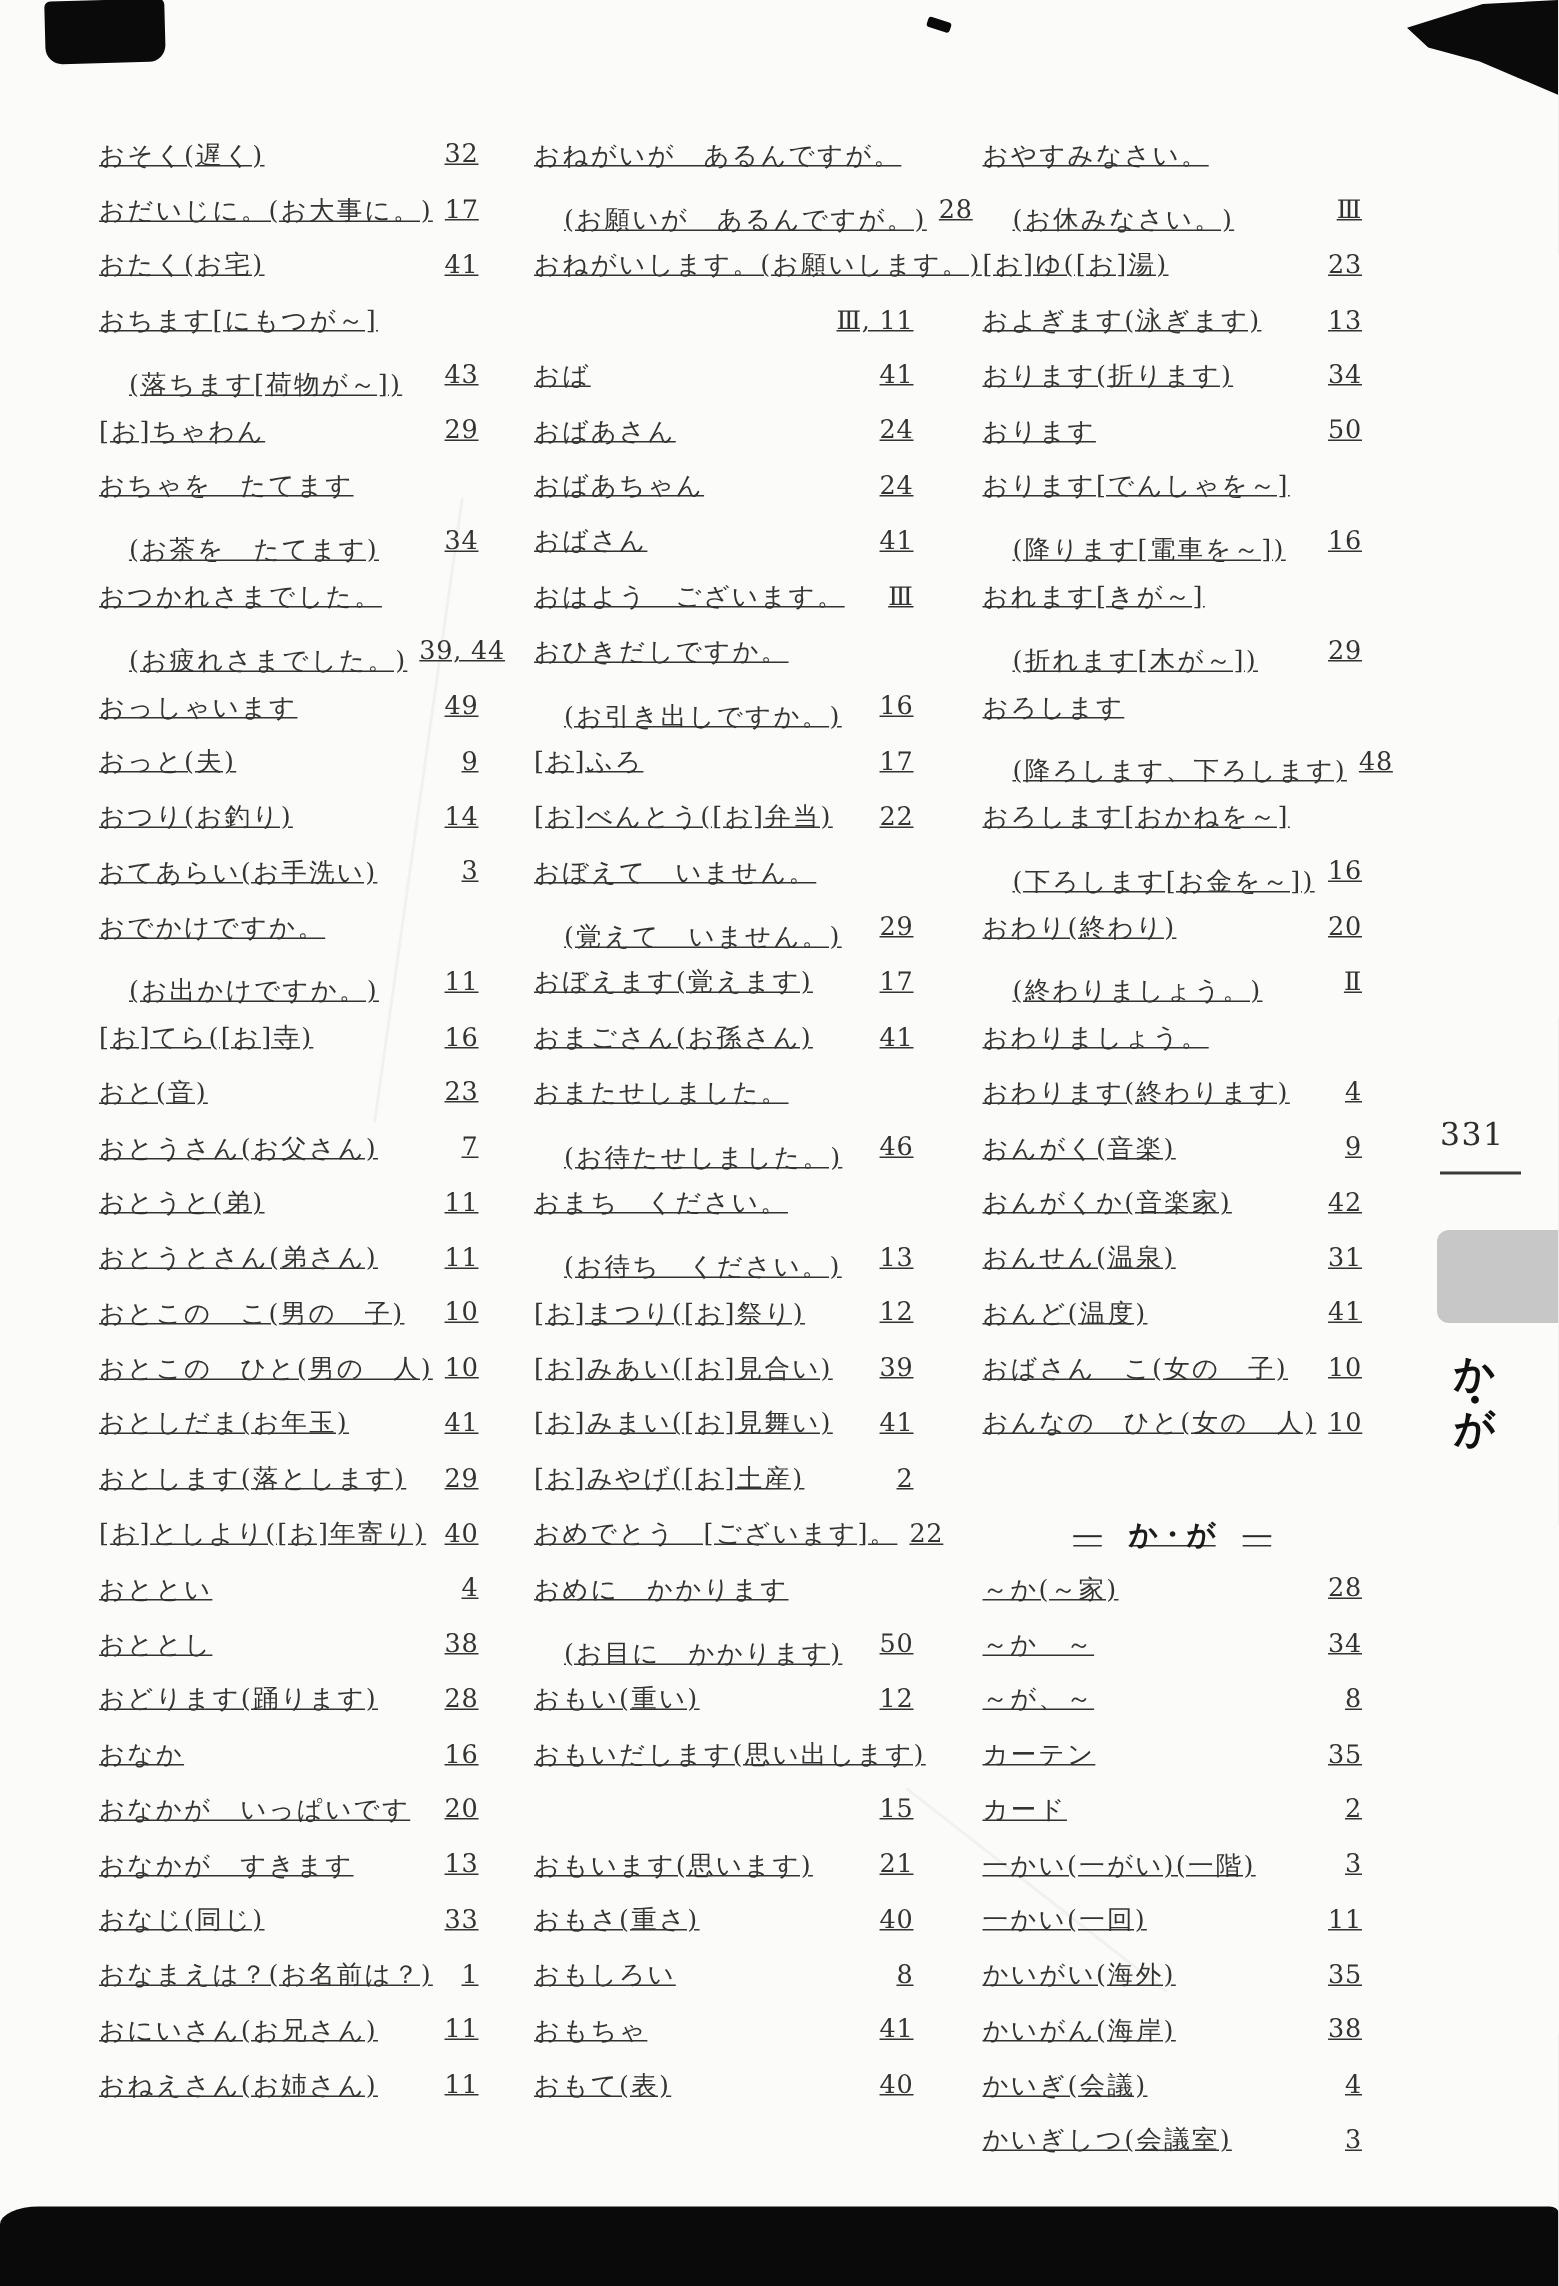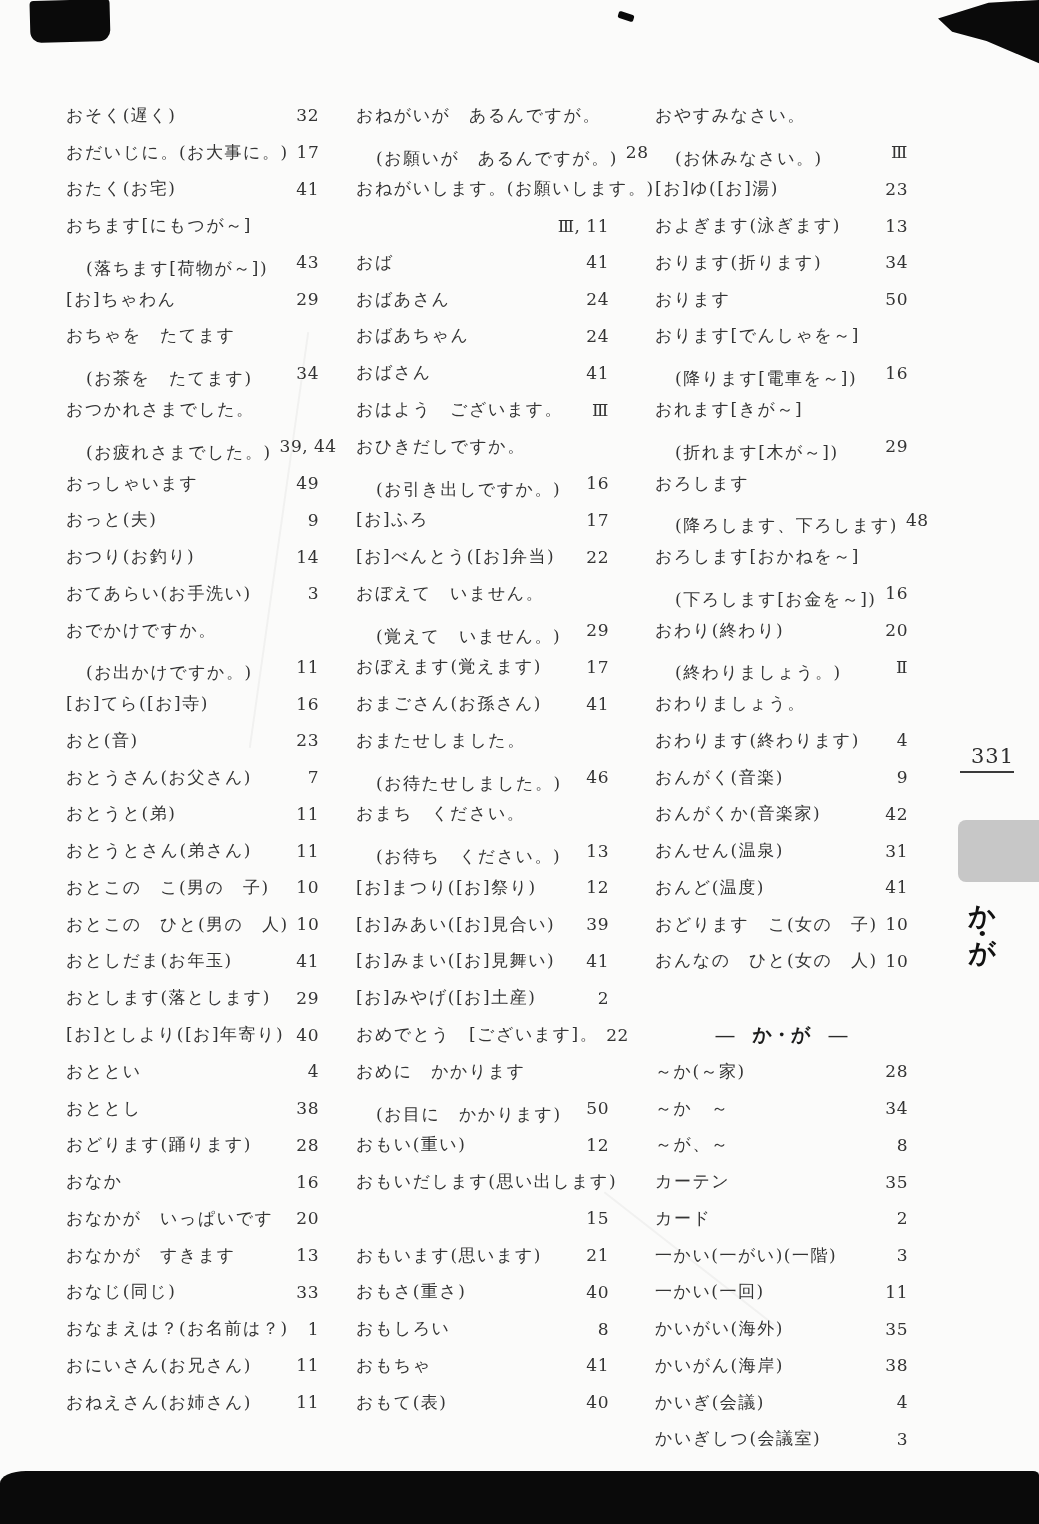--- a/index.html
+++ b/index.html
@@ -17,37 +17,37 @@
   .artifact-speck{left:618px;top:13px;width:16px;height:7px;border-radius:2px;transform:rotate(18deg);}
   .artifact-topright{left:938px;top:0;width:101px;height:66px;
     clip-path:polygon(0 28%, 50% 4%, 100% 0, 100% 96%, 48% 62%, 14% 48%);}
   .artifact-bottom{left:0;top:1471px;width:1039px;height:53px;
     border-radius:26px 6px 0 0 / 12px 4px 0 0;}
   
   .crease{position:absolute;background:rgba(60,60,60,0.05);z-index:1;}
   .crease1{left:278px;top:330px;width:2px;height:420px;transform:rotate(8deg);}
   .crease2{left:690px;top:1150px;width:2px;height:220px;transform:rotate(-52deg);}
   
-  .col{position:absolute;top:97px;width:253px;font-size:17px;z-index:2;}
+  .col{position:absolute;top:85px;width:253px;font-size:17px;z-index:2;text-decoration:underline;}
   .col1{left:66px;}
   .col2{left:356px;}
   .col3{left:655px;}
   .row{height:36.77px;display:flex;justify-content:space-between;align-items:center;white-space:nowrap;}
   .t{letter-spacing:1.5px;color:#343434;}
   .t.indent{padding-left:20px;margin-top:12px;}
   .n{letter-spacing:0.5px;color:#333;padding-left:8px;}
   .row.header{justify-content:center;gap:18px;
     font-family:"DejaVu Sans","Liberation Sans",sans-serif;
     font-weight:bold;font-size:19px;color:#1c1c1c;}
   .row.header .hdash{font-weight:normal;color:#2a2a2a;}
   
   .page-number{
     position:absolute;left:960px;top:744px;width:54px;
-    text-align:right;font-size:21px;color:#2e2e2e;
-    border-bottom:2px solid #3a3a3a;padding-bottom:3px;z-index:2;letter-spacing:1px;
+    text-align:left;font-size:21px;color:#2e2e2e;
+    border-bottom:2px solid #3a3a3a;padding-bottom:13px;z-index:2;letter-spacing:1px;
   }
   .thumb-tab{
     position:absolute;right:0;top:820px;width:81px;height:62px;
     background:#c7c7c7;border-radius:8px 0 0 8px;z-index:2;
   }
   .tab-label{
     position:absolute;left:964px;top:886px;height:100px;
     writing-mode:vertical-rl;text-orientation:upright;
     font-family:"DejaVu Sans","Liberation Sans",sans-serif;
     font-weight:bold;font-size:27px;color:#111;
@@ -442,21 +442,21 @@
       </div>
       <div class="row">
         <span class="t">おんせん(温泉)</span>
         <span class="n">31</span>
       </div>
       <div class="row">
         <span class="t">おんど(温度)</span>
         <span class="n">41</span>
       </div>
       <div class="row">
-        <span class="t">おどります　こ(女の　子)</span>
+        <span class="t">おばさん　こ(女の　子)</span>
         <span class="n">10</span>
       </div>
       <div class="row">
         <span class="t">おんなの　ひと(女の　人)</span>
         <span class="n">10</span>
       </div>
       <div class="row"></div>
       <div class="row header">
         <span class="hdash">―</span>
         <span class="hlabel">か・が</span>

